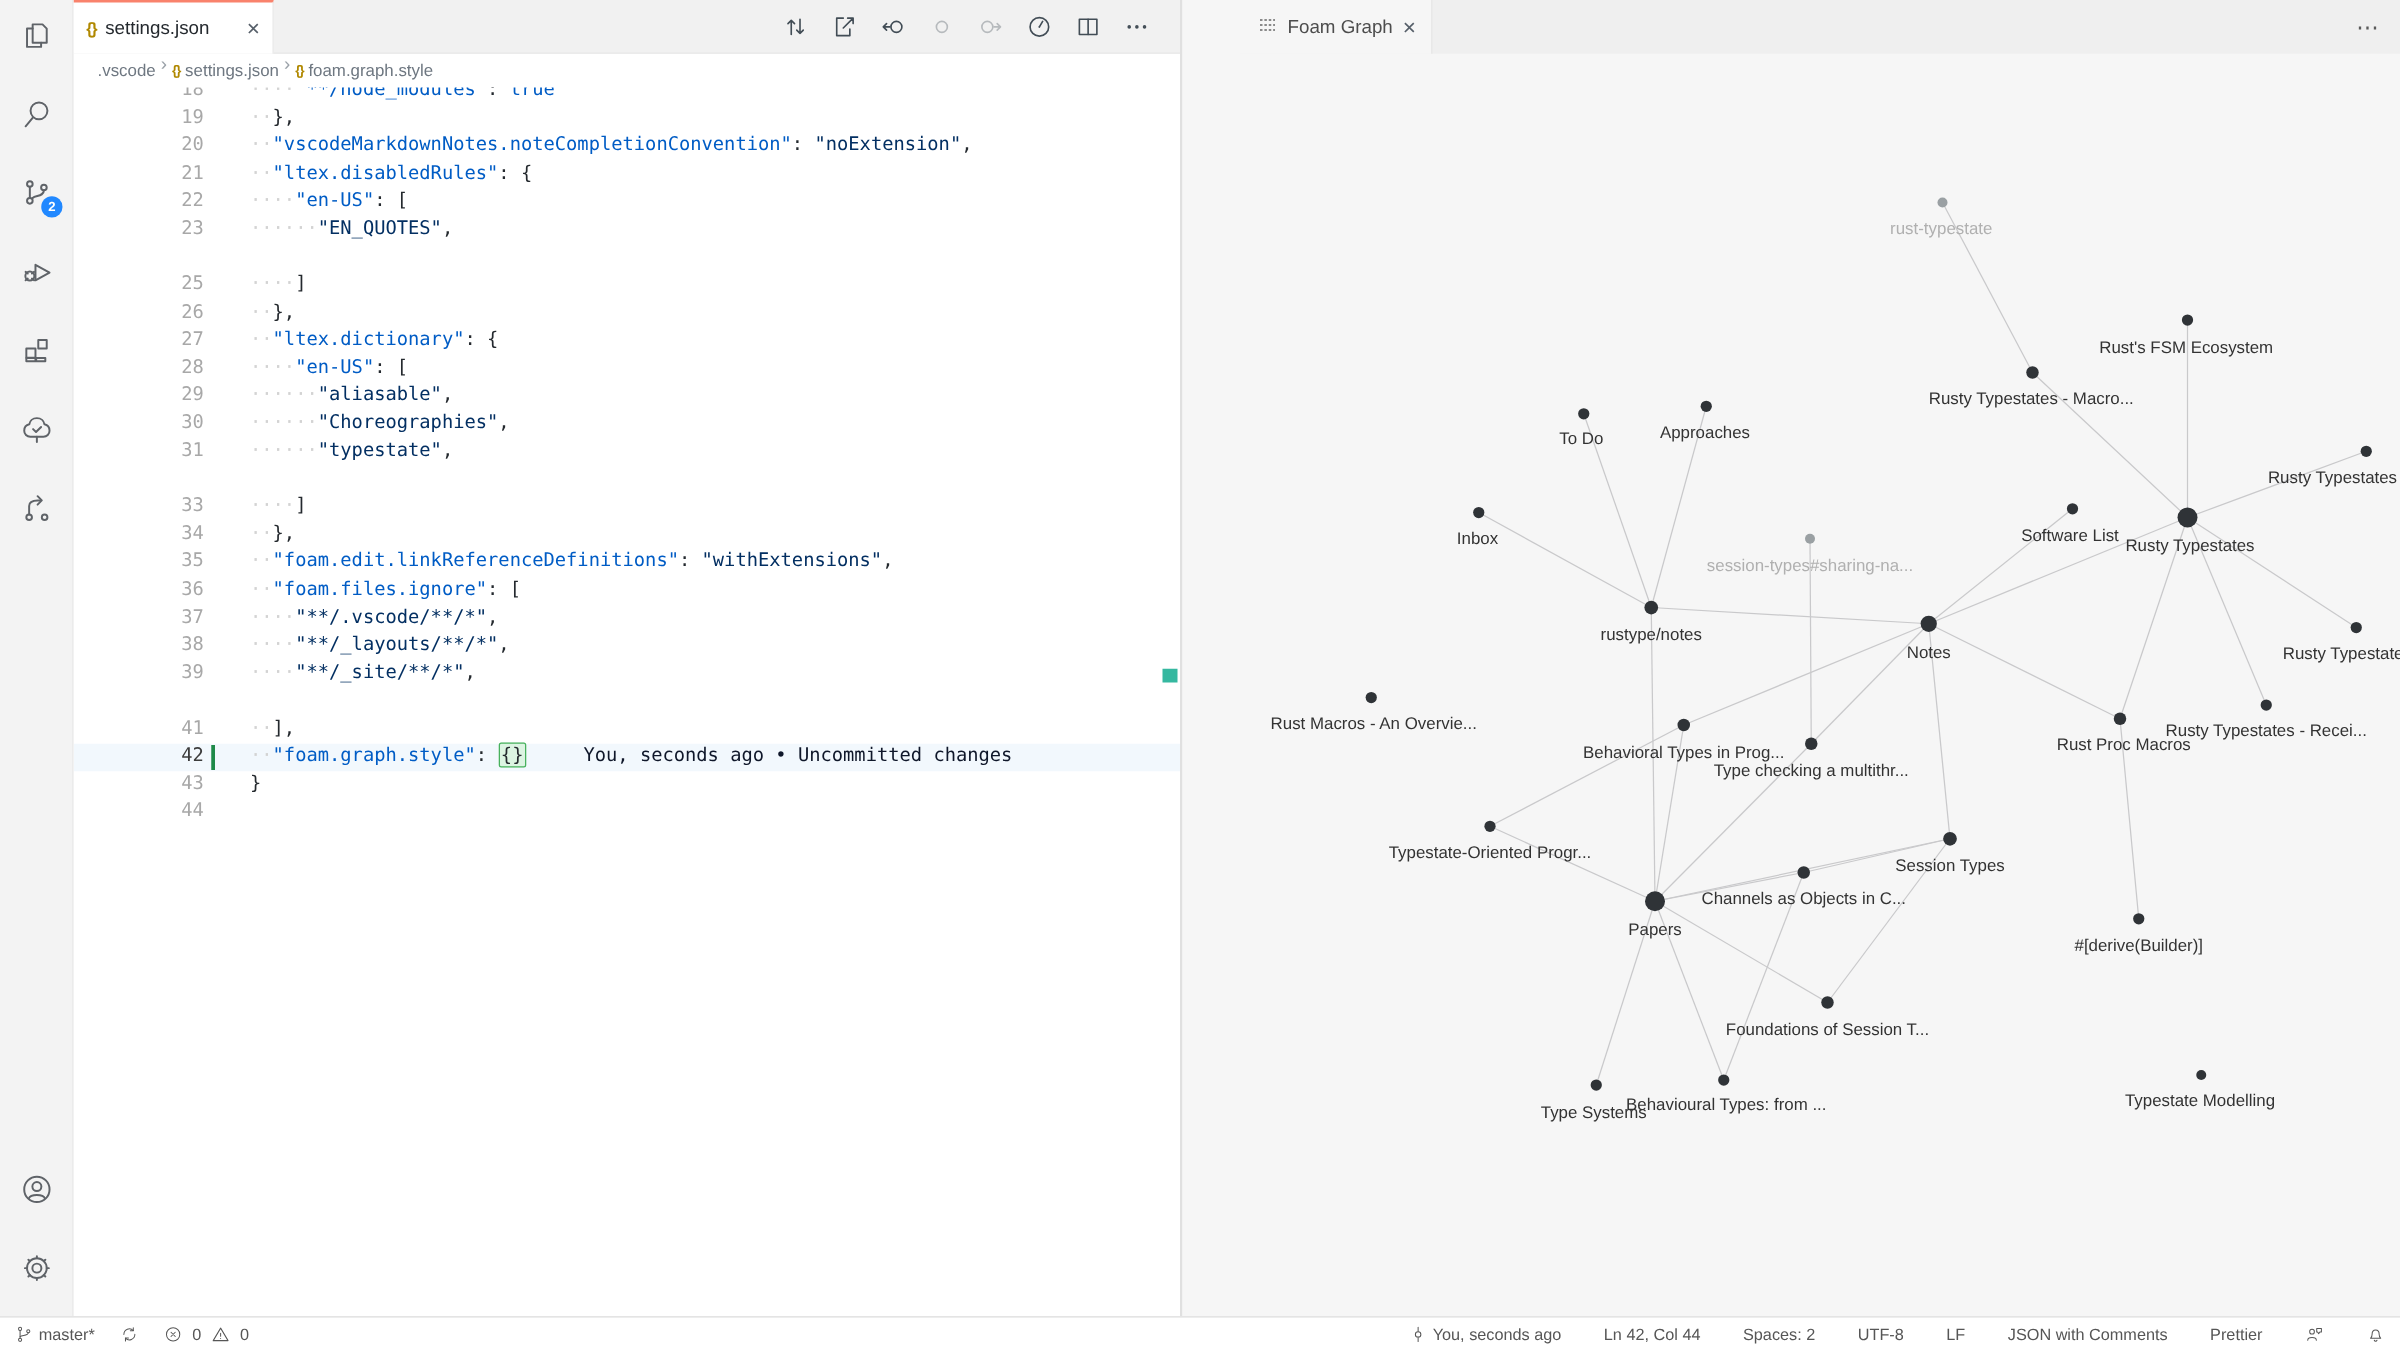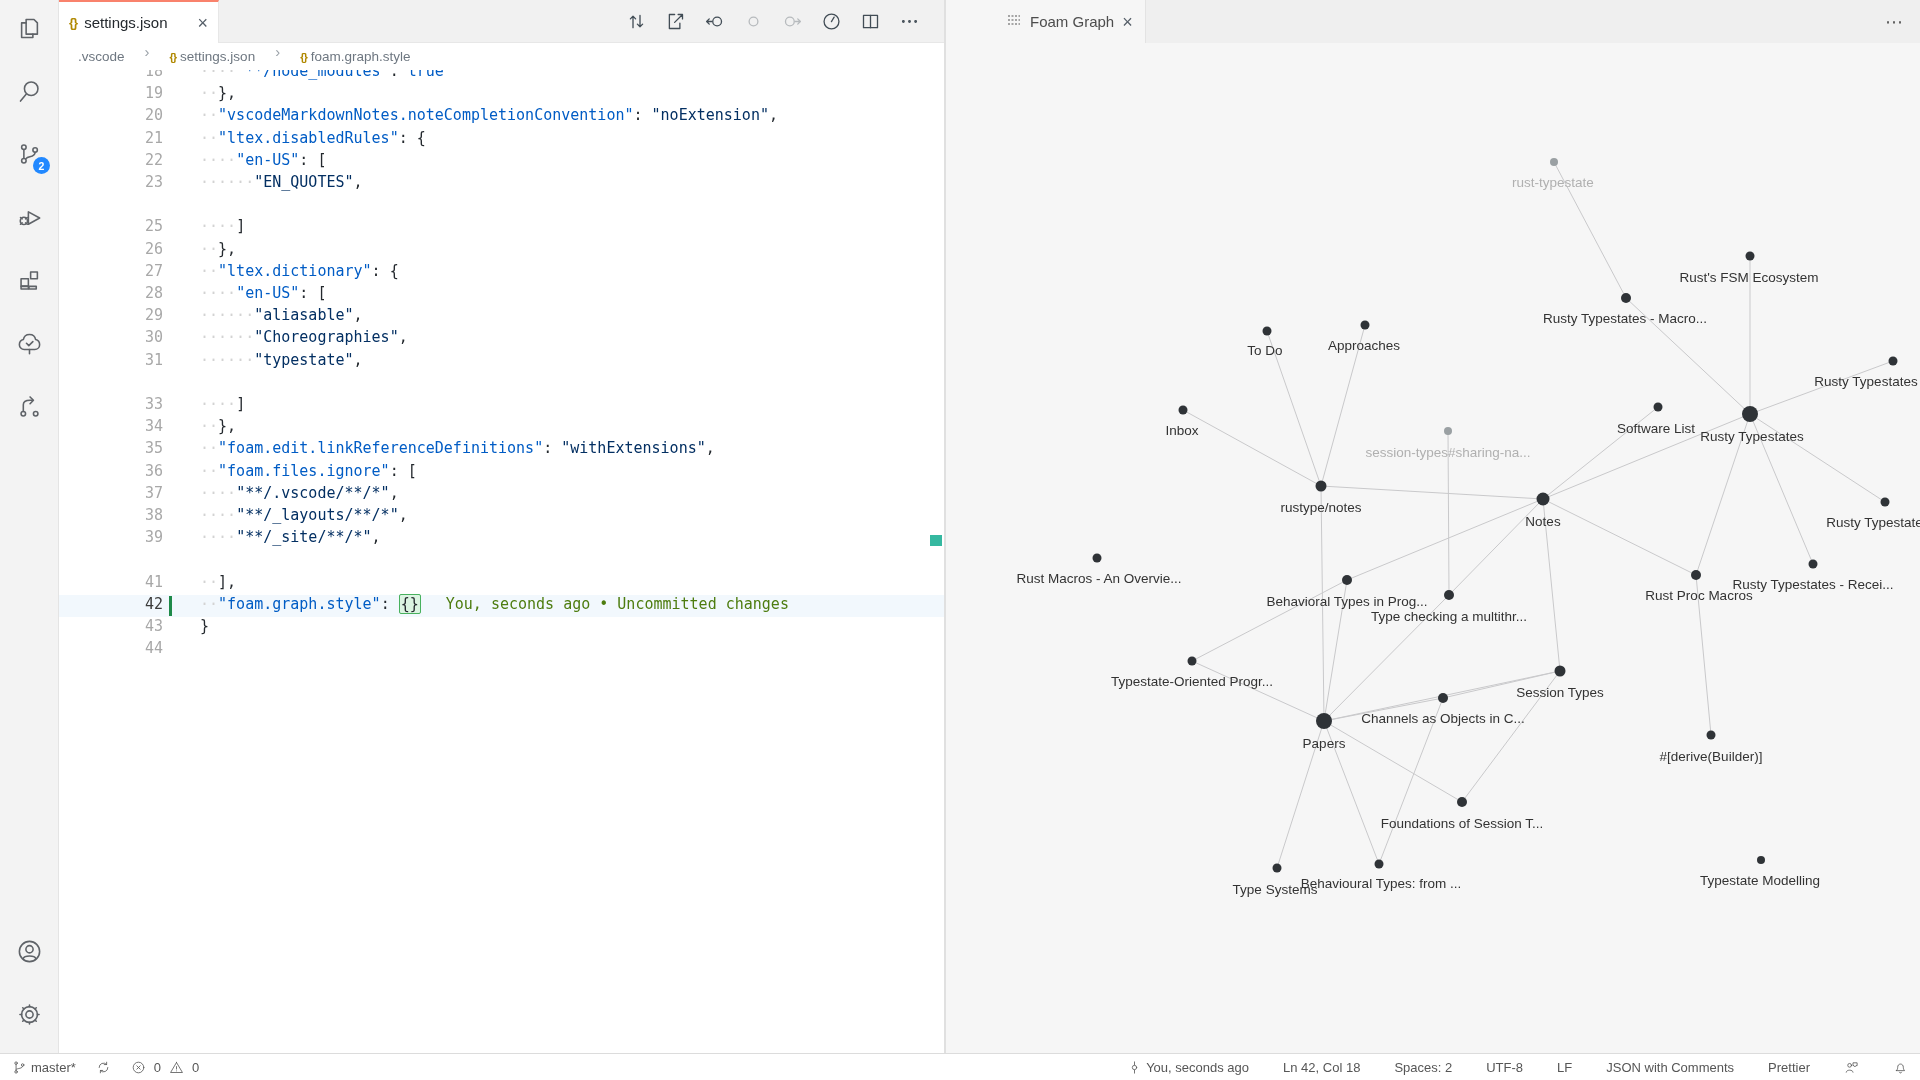--- a/index.html
+++ b/index.html
@@ -31,40 +31,40 @@
     font-size:15px; color:#24292e; cursor:pointer; }
   .json-icon { color:#b08800; font-weight:bold; font-size:13px; letter-spacing:-1px; }
   .tab-close { margin-left:auto; color:#57606a; font-size:18px; line-height:1; cursor:pointer; }
   .tab-actions { position:absolute; right:24px; top:0; height:43px; display:flex; align-items:center; gap:18px; }
   .ta-icon { width:21px; height:21px; color:#424d56; cursor:pointer; }
   .ta-icon svg { width:21px; height:21px; stroke:currentColor; fill:none; stroke-width:1.5;
     stroke-linecap:round; stroke-linejoin:round; }
   .ta-icon.disabled { opacity:.33; }
 
   .breadcrumbs { height:27px; background:#fff; display:flex; padding-left:19px;
-    font-size:13.5px; color:#6e7781; gap:20px; flex-shrink:0; }
+    font-size:13.5px; color:#6e7781; gap:4px; flex-shrink:0; }
   .bc-sep { color:#9aa1a8; font-size:15px; }
   .bc-item { display:flex; align-items:center; gap:4px; cursor:pointer; }
   .bc-json { font-size:11px; }
 
   .editor { position:relative; flex:1; overflow:hidden; background:#fff;
     font-family:"DejaVu Sans Mono", monospace; font-size:15px; }
   .code-row { position:absolute; left:0; right:0; height:22px; white-space:pre; }
   .code-row.current { background:#f2f8fd; }
   .ln { position:absolute; left:0; top:0; width:104px; text-align:right; color:#a8a8a8; }
   .code-row.current .ln { color:#3c3c3c; }
   .git-mod { position:absolute; left:110px; top:1px; width:3px; height:20px; background:#1f8a49; }
   .code { position:absolute; left:141px; top:0; }
   .tk-w { color:#d3d3d3; }
   .tk-k { color:#005cc5; }
   .tk-v { color:#032f62; }
   .tk-p { color:#24292e; }
   .tk-b { color:#005cc5; }
   .tk-h { color:#24292e; background:#dcf4e2; border:1px solid #48b15e; border-radius:2px; padding:0 1px; }
-  .blame { color:#4d7c0f; margin-left:25px; }
+  .blame { color:#0f172a; margin-left:46px; }
   .overview-marker { position:absolute; right:2px; top:465px; width:12px; height:11px; background:#35b8a0; }
 
   .divider { width:2px; background:#e0e0e0; }
 
   
   .panel-group { flex:1; display:flex; flex-direction:column; background:#f6f6f6;padding-left:46px; }
   .panel-tabs { position:relative; height:43px; background:#efefef; display:flex; flex-shrink:0; }
   .panel-tab { height:43px; background:#f6f6f6; border-right:1px solid #e3e3e3; display:flex;
     align-items:center; padding:0 12px 0 14px; gap:8px; font-size:15px; color:#4d4d4d; cursor:pointer; }
   .pt-icon svg { width:16px; height:16px; stroke:#8a8a8a; fill:none; stroke-width:1.6; }
@@ -460,21 +460,21 @@
       </span>
     </div>
     <div class="sb-right">
       <span class="sb-item">
         <svg viewBox="0 0 24 24">
             <path d="M12 3v5M12 16v5"></path>
             <circle cx="12" cy="12" r="3.5"></circle>
           </svg>
         <span>You, seconds ago</span>
       </span>
-      <span class="sb-item">Ln 42, Col 18</span>
+      <span class="sb-item">Ln 42, Col 44</span>
       <span class="sb-item">Spaces: 2</span>
       <span class="sb-item">UTF-8</span>
       <span class="sb-item">LF</span>
       <span class="sb-item">JSON with Comments</span>
       <span class="sb-item">Prettier</span>
       <span class="sb-item">
         <svg viewBox="0 0 24 24">
             <circle cx="9" cy="8.5" r="3"></circle>
             <path d="M3.5 19.5c0-4.5 11-4.5 11 0"></path>
             <path d="M15 4.5h6v4.5h-2l-1.5 2-1.5-2h-1z"></path>

